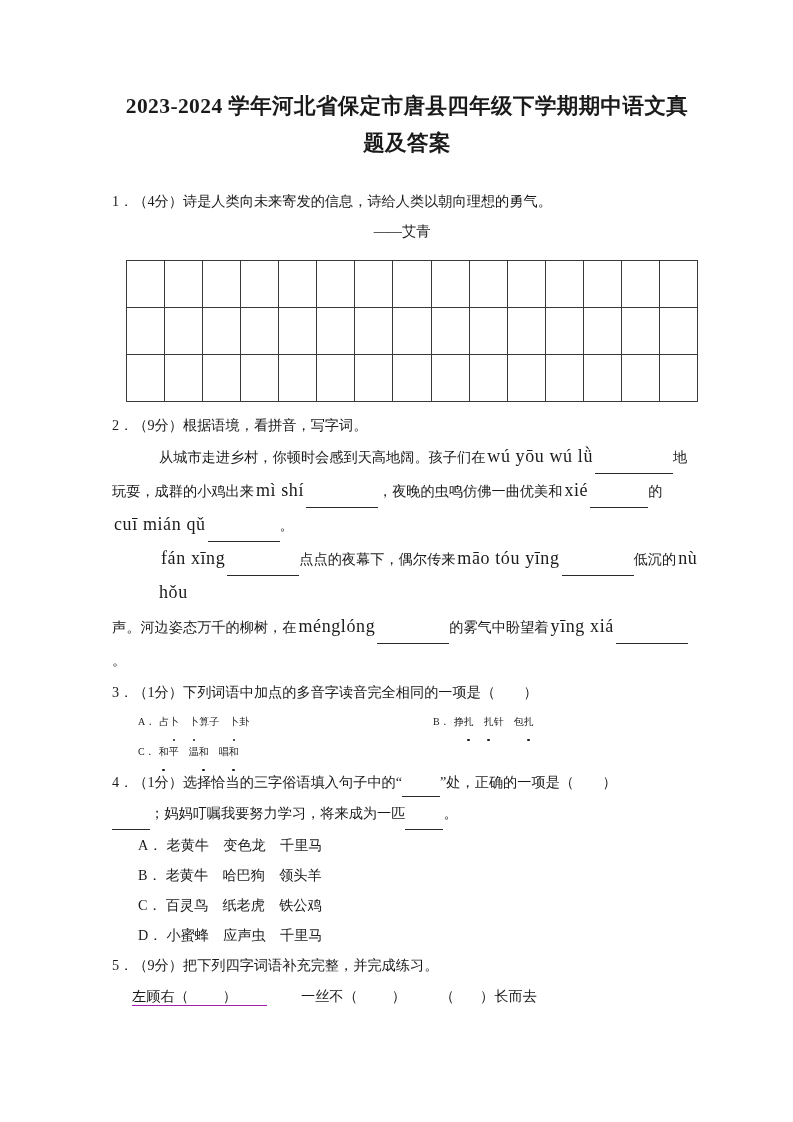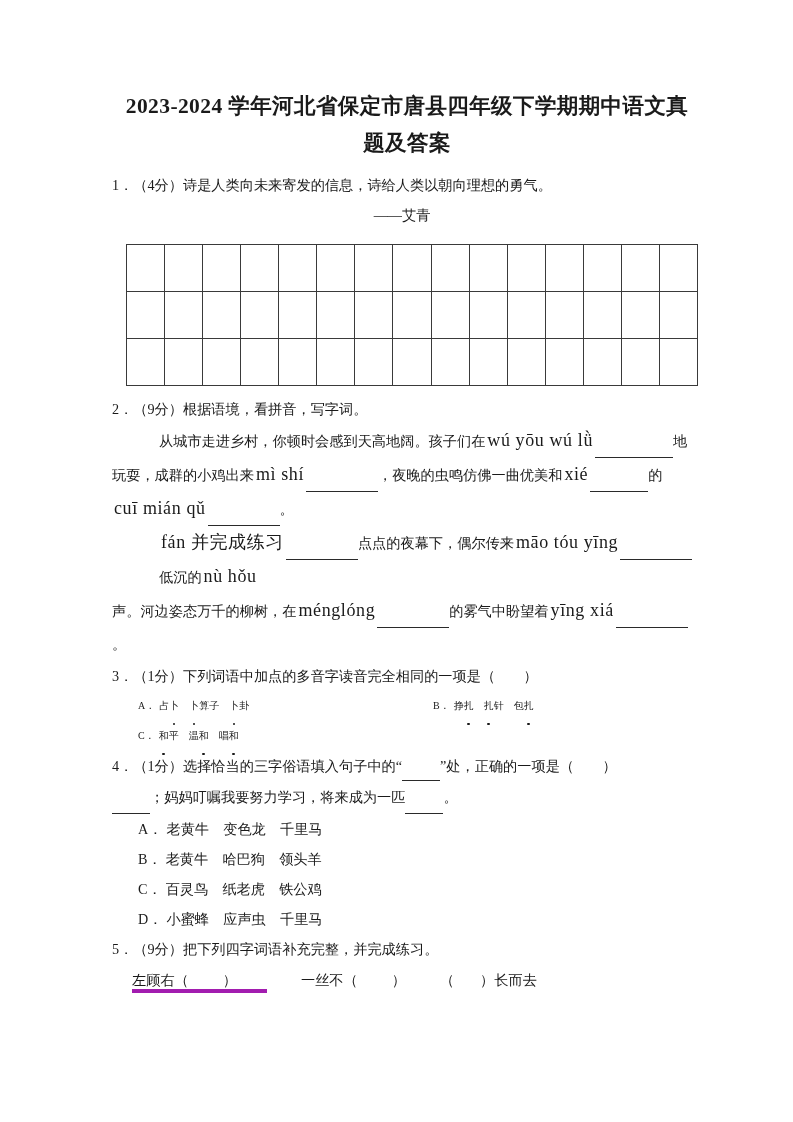--- a/index.html
+++ b/index.html
@@ -29,21 +29,21 @@
     width: 590px;
   }
 
   
   .doc-title {
     font-size: 21.5px;
     font-weight: bold;
     line-height: 37px;
     text-align: center;
     letter-spacing: 0.4px;
-    margin: 0 0 8px 0;
+    margin: 0 0 24px 0;
     padding: 0 6px;
     font-family: "Liberation Serif", "DejaVu Serif", serif;
   }
 
   
   .q {
   }
   .q-stem {
     font-size: 14.2px;
     line-height: 30px;
@@ -135,21 +135,21 @@
   }
 
   
   .idiom-line {
     font-size: 14.2px;
     line-height: 33px;
     padding-left: 20px;
     white-space: nowrap;
   }
   .idiom.underlined {
-    border-bottom: 4px solid #a21caf;
+    border-bottom: 1px solid #a21caf;
     padding-right: 30px;
     padding-bottom: 1px;
   }
   .paren-blank {
     display: inline-block;
     width: 34px;
   }
   .paren-blank.sm { width: 26px; }
   .gap-lg { display: inline-block; width: 34px; }
   .attrib {
@@ -232,21 +232,21 @@
     </div>
 
     <div class="q">
       <div class="q-stem">
         <span class="q-num">2．</span><span>（9分）</span><span>根据语境，看拼音，写字词。</span>
       </div>
       <div id="q2-lines">
           <div class="para indent"><span>从城市走进乡村，你顿时会感到天高地阔。孩子们在</span><span class="pinyin">wú yōu wú lǜ</span><span class="blank w-xl"></span><span>地</span></div>
           <div class="para"><span>玩耍，成群的小鸡出来</span><span class="pinyin">mì shí</span><span class="blank w-lg"></span><span>，夜晚的虫鸣仿佛一曲优美和</span><span class="pinyin">xié</span><span class="blank w-md"></span><span>的</span></div>
           <div class="para"><span class="pinyin">cuī mián qǔ</span><span class="blank w-lg"></span><span>。</span></div>
-          <div class="para indent"><span class="pinyin">fán 并完成练习</span><span class="blank w-lg"></span><span>点点的夜幕下，偶尔传来</span><span class="pinyin">māo tóu yīng</span><span class="blank w-lg"></span><span>低沉的</span><span class="pinyin">nù hǒu</span></div>
+          <div class="para indent"><span class="pinyin">fán xīng</span><span class="blank w-lg"></span><span>点点的夜幕下，偶尔传来</span><span class="pinyin">māo tóu yīng</span><span class="blank w-lg"></span><span>低沉的</span><span class="pinyin">nù hǒu</span></div>
           <div class="para"><span>声。河边姿态万千的柳树，在</span><span class="pinyin">ménglóng</span><span class="blank w-lg"></span><span>的雾气中盼望着</span><span class="pinyin">yīng xiá</span><span class="blank w-lg"></span><span>。</span></div>
         </div>
     </div>
 
     <div class="q">
       <div class="q-stem">
         <span class="q-num">3．</span><span>（1分）</span><span>下列词语中加点的多音字读音完全相同的一项是（　　）</span>
       </div>
       <div id="q3-options">
           <div class="opt-row">

